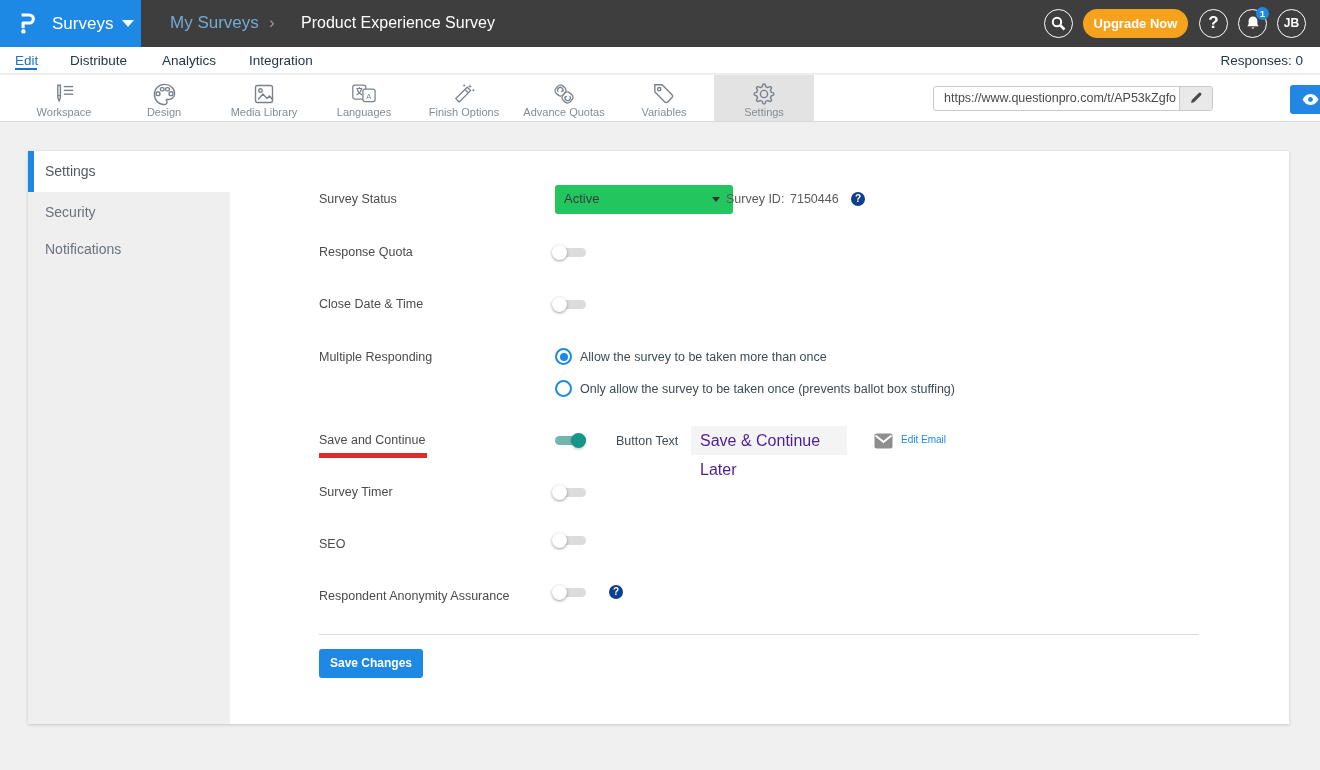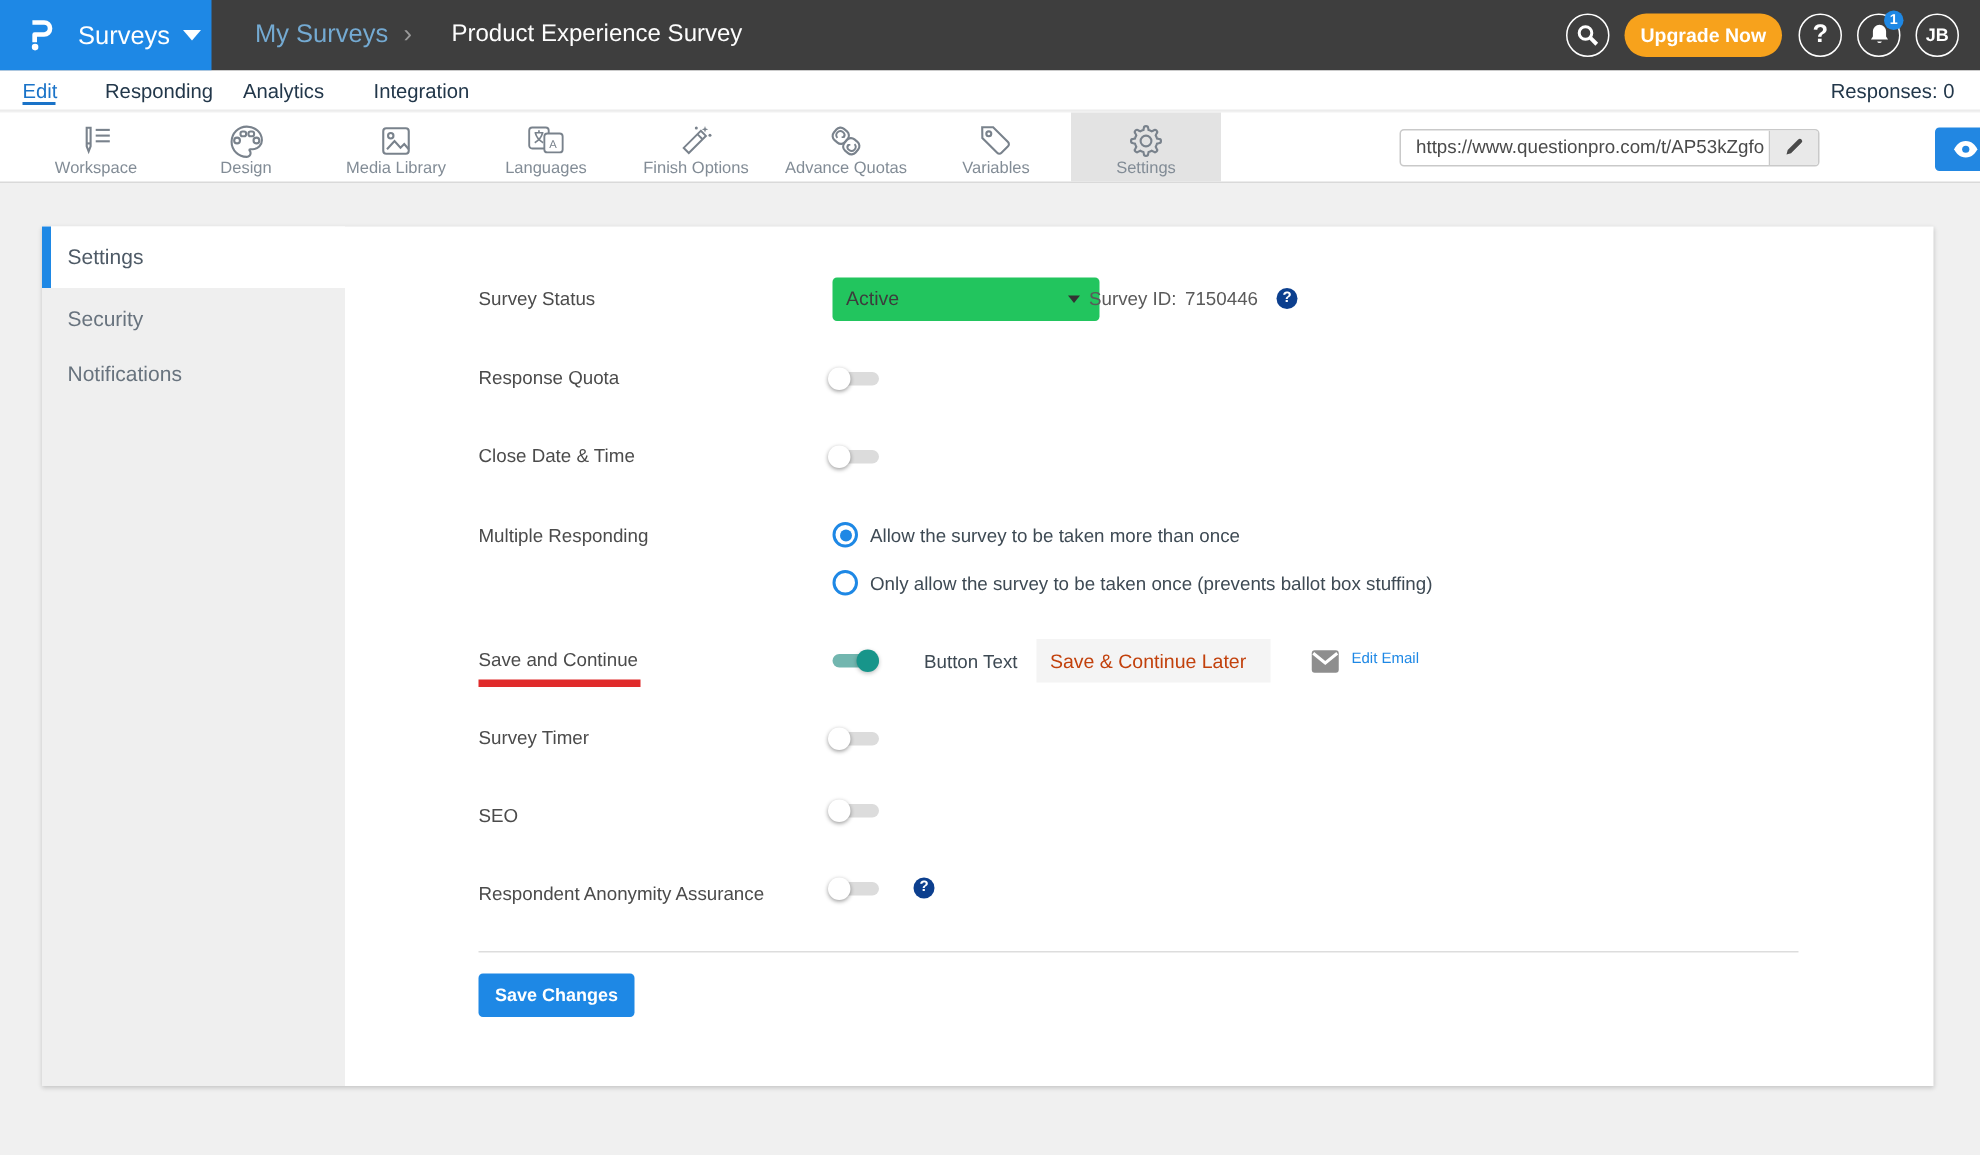--- a/index.html
+++ b/index.html
@@ -63,21 +63,21 @@
 #dd .ddc { position:absolute; right:13px; top:12px; width:0; height:0; border-left:4.5px solid transparent; border-right:4.5px solid transparent; border-top:5.5px solid #333; }
 
 
 .radio { position:absolute; width:17px; height:17px; border:2px solid #1e88e5; border-radius:50%; background:#fff; }
 .radio .dot { position:absolute; left:2.5px; top:2.5px; width:8px; height:8px; border-radius:50%; background:#1e88e5; }
 .rlabel { position:absolute; left:552px; font-size:12.5px; color:#3e4a54; }
 
 #redbar { position:absolute; left:291px; top:302px; width:108px; height:5px; background:#e02b2b; }
 #btxt { position:absolute; left:588px; top:283px; font-size:12.5px; color:#3e4a54; }
 #btinput { position:absolute; left:663px; top:275px; width:156px; height:29px; background:#f4f4f4; }
-#btinput span { position:absolute; left:9px; line-height:29px; font-size:13px; color:#c2410c; }
+#btinput span { position:absolute; left:9px; line-height:29px; font-size:16px; color:#4c1d95; }
 #editemail { position:absolute; left:873px; top:283px; font-size:10px; color:#1e88e5; }
 #mailicon { position:absolute; left:846px; top:282px; }
 
 #divider { position:absolute; left:291px; top:483px; width:880px; height:1px; background:#dddddd; }
 #savebtn { position:absolute; left:291px; top:498px; width:104px; height:29px; background:#1e88e5; border-radius:3px; color:#fff; font-size:12px; font-weight:bold; text-align:center; line-height:29px; }
 </style>
 </head>
 <body>
 
 <div id="header">
@@ -107,21 +107,21 @@
       <path d="M6.4 12.6 a1.7 1.7 0 0 0 3.2 0z" fill="#fff"></path>
     </svg>
   </div>
   <div id="badge">1</div>
   <div class="hcirc" id="jb" style="left:1277px; line-height:26px;">JB</div>
 </div>
 
 <div id="tabs">
   <span class="active" style="left:15px;">Edit</span>
     <div id="editline"></div>
-  <span style="left:70px;">Responding</span>
+  <span style="left:70px;">Distribute</span>
   <span style="left:162px;">Analytics</span>
   <span style="left:249px;">Integration</span>
   <span id="responses">Responses: 0</span>
 </div>
 
 <div id="toolbar">
   <div class="titem" style="left:14px;">
     <svg width="24" height="24" viewBox="0 0 24 24" fill="none" stroke="#79828c" stroke-width="1.4">
       <path d="M5.8 3.2 h2.6 v12.3 l-1.3 3.4 -1.3-3.4 z"></path>
       <line x1="5.8" y1="13.6" x2="8.4" y2="13.6"></line>

